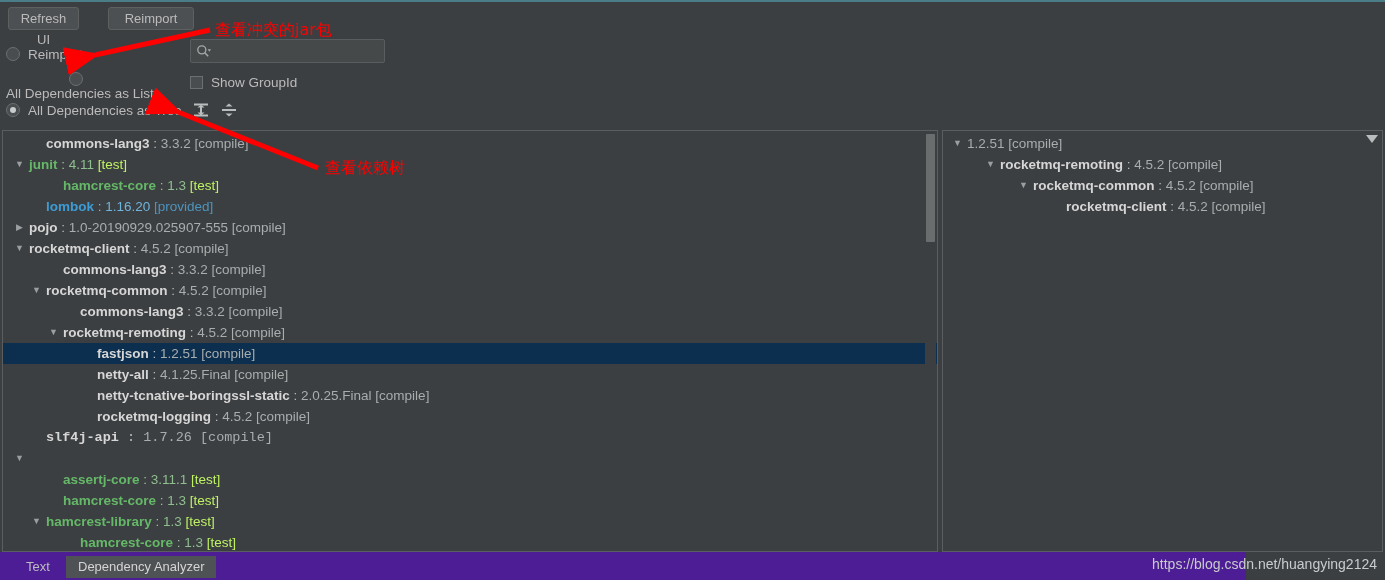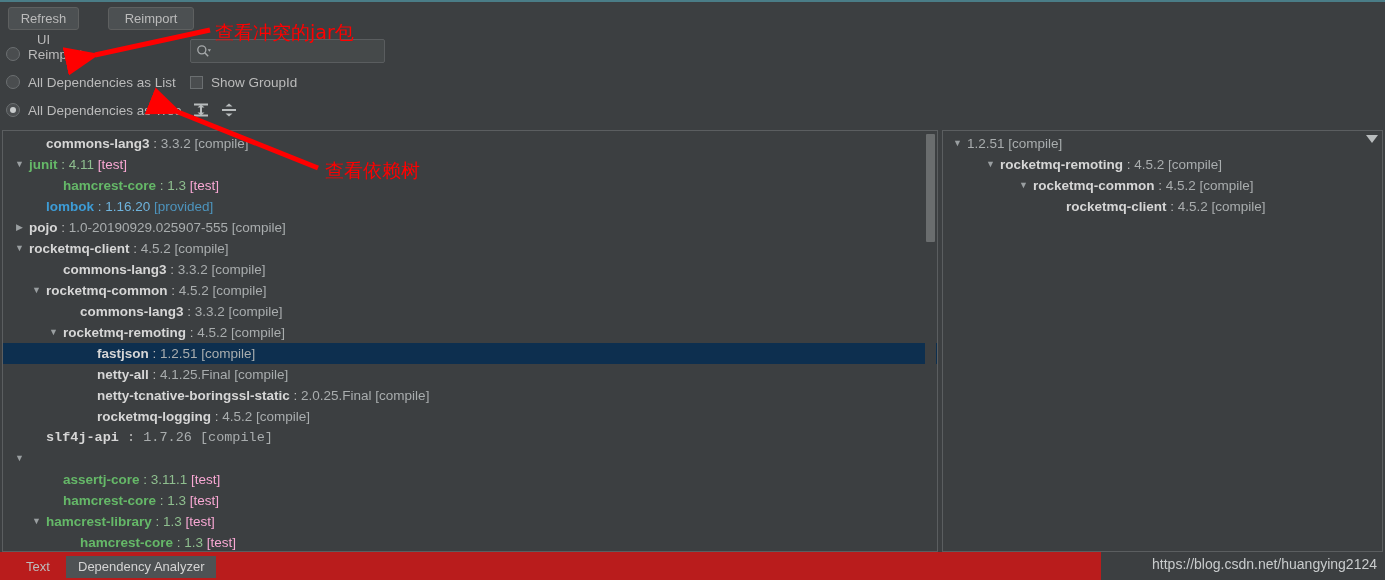--- a/index.html
+++ b/index.html
@@ -53,21 +53,21 @@
     position: absolute;
     display: flex;
     align-items: center;
     height: 20px;
     font-size: 13.5px;
     color: #bbbbbb;
     cursor: default;
     user-select: none;
   }
   #radio-conflicts { left: 6px; top: 42px; }
-  #radio-list      { left: 6px; top: 70px; }
+  #radio-list      { left: 6px; top: 70px; flex-direction: column; }
   #radio-tree      { left: 6px; top: 98px; }
 
   .radio-mark {
     width: 14px; height: 14px;
     border-radius: 50%;
     border: 1px solid #6b6f71;
     background: #4a4d4f;
     box-sizing: border-box;
     margin-right: 8px;
     flex: 0 0 auto;
@@ -172,21 +172,21 @@
   .sep   { color: #bbbbbb; font-weight: normal; }
   .ver   { font-weight: normal; }
   .scope { font-weight: normal; }
 
   .sc-compile  .art { color: #d6d6d6; }
   .sc-compile  .ver,
   .sc-compile  .scope { color: #a9adae; }
 
   .sc-test     .art { color: #65b868; }
   .sc-test     .ver { color: #8fbf8f; }
-  .sc-test     .scope { color: #f9a8d4; }
+  .sc-test     .scope { color: #bef264; }
   .sc-test     .sep { color: #9ec09e; }
 
   .sc-provided .art { color: #3d9cd6; }
   .sc-provided .ver { color: #6fb4dd; }
   .sc-provided .scope { color: #4d94bd; }
   .sc-provided .sep { color: #7fb8da; }
 
   
   .vscroll {
     position: absolute;
@@ -208,22 +208,22 @@
     width: 0; height: 0;
     border-left: 6px solid transparent;
     border-right: 6px solid transparent;
     border-top: 8px solid #b9bdbe;
   }
 
   
   .bottom {
     position: absolute;
     left: 0; top: 552px;
-    width: 1101px; height: 28px;
-    background: #b91c1c;
+    width: 1246px; height: 28px;
+    background: #4c1d95;
     text-align: center;
   }
   .tab {
     position: absolute;
     top: 4px;
     height: 22px;
     line-height: 22px;
     font-size: 13px;
     padding: 0 12px;
     color: #bdbdbd;
@@ -239,21 +239,21 @@
     font-size: 14px;
     color: #c9cccd;
     line-height: 24px;
     user-select: none;
   }
 
   
   .anno {
     position: absolute;
     color: #ff0000;
-    font-size: 19px;
+    font-size: 16px;
     font-family: "DejaVu Sans", sans-serif;
     white-space: nowrap;
     user-select: none;
     pointer-events: none;
   }
   #anno-conflicts-text { left: 215px; top: 20px; }
   #anno-tree-text      { left: 325px; top: 158px; }
   .anno-svg {
     position: absolute;
     left: 0; top: 0;

